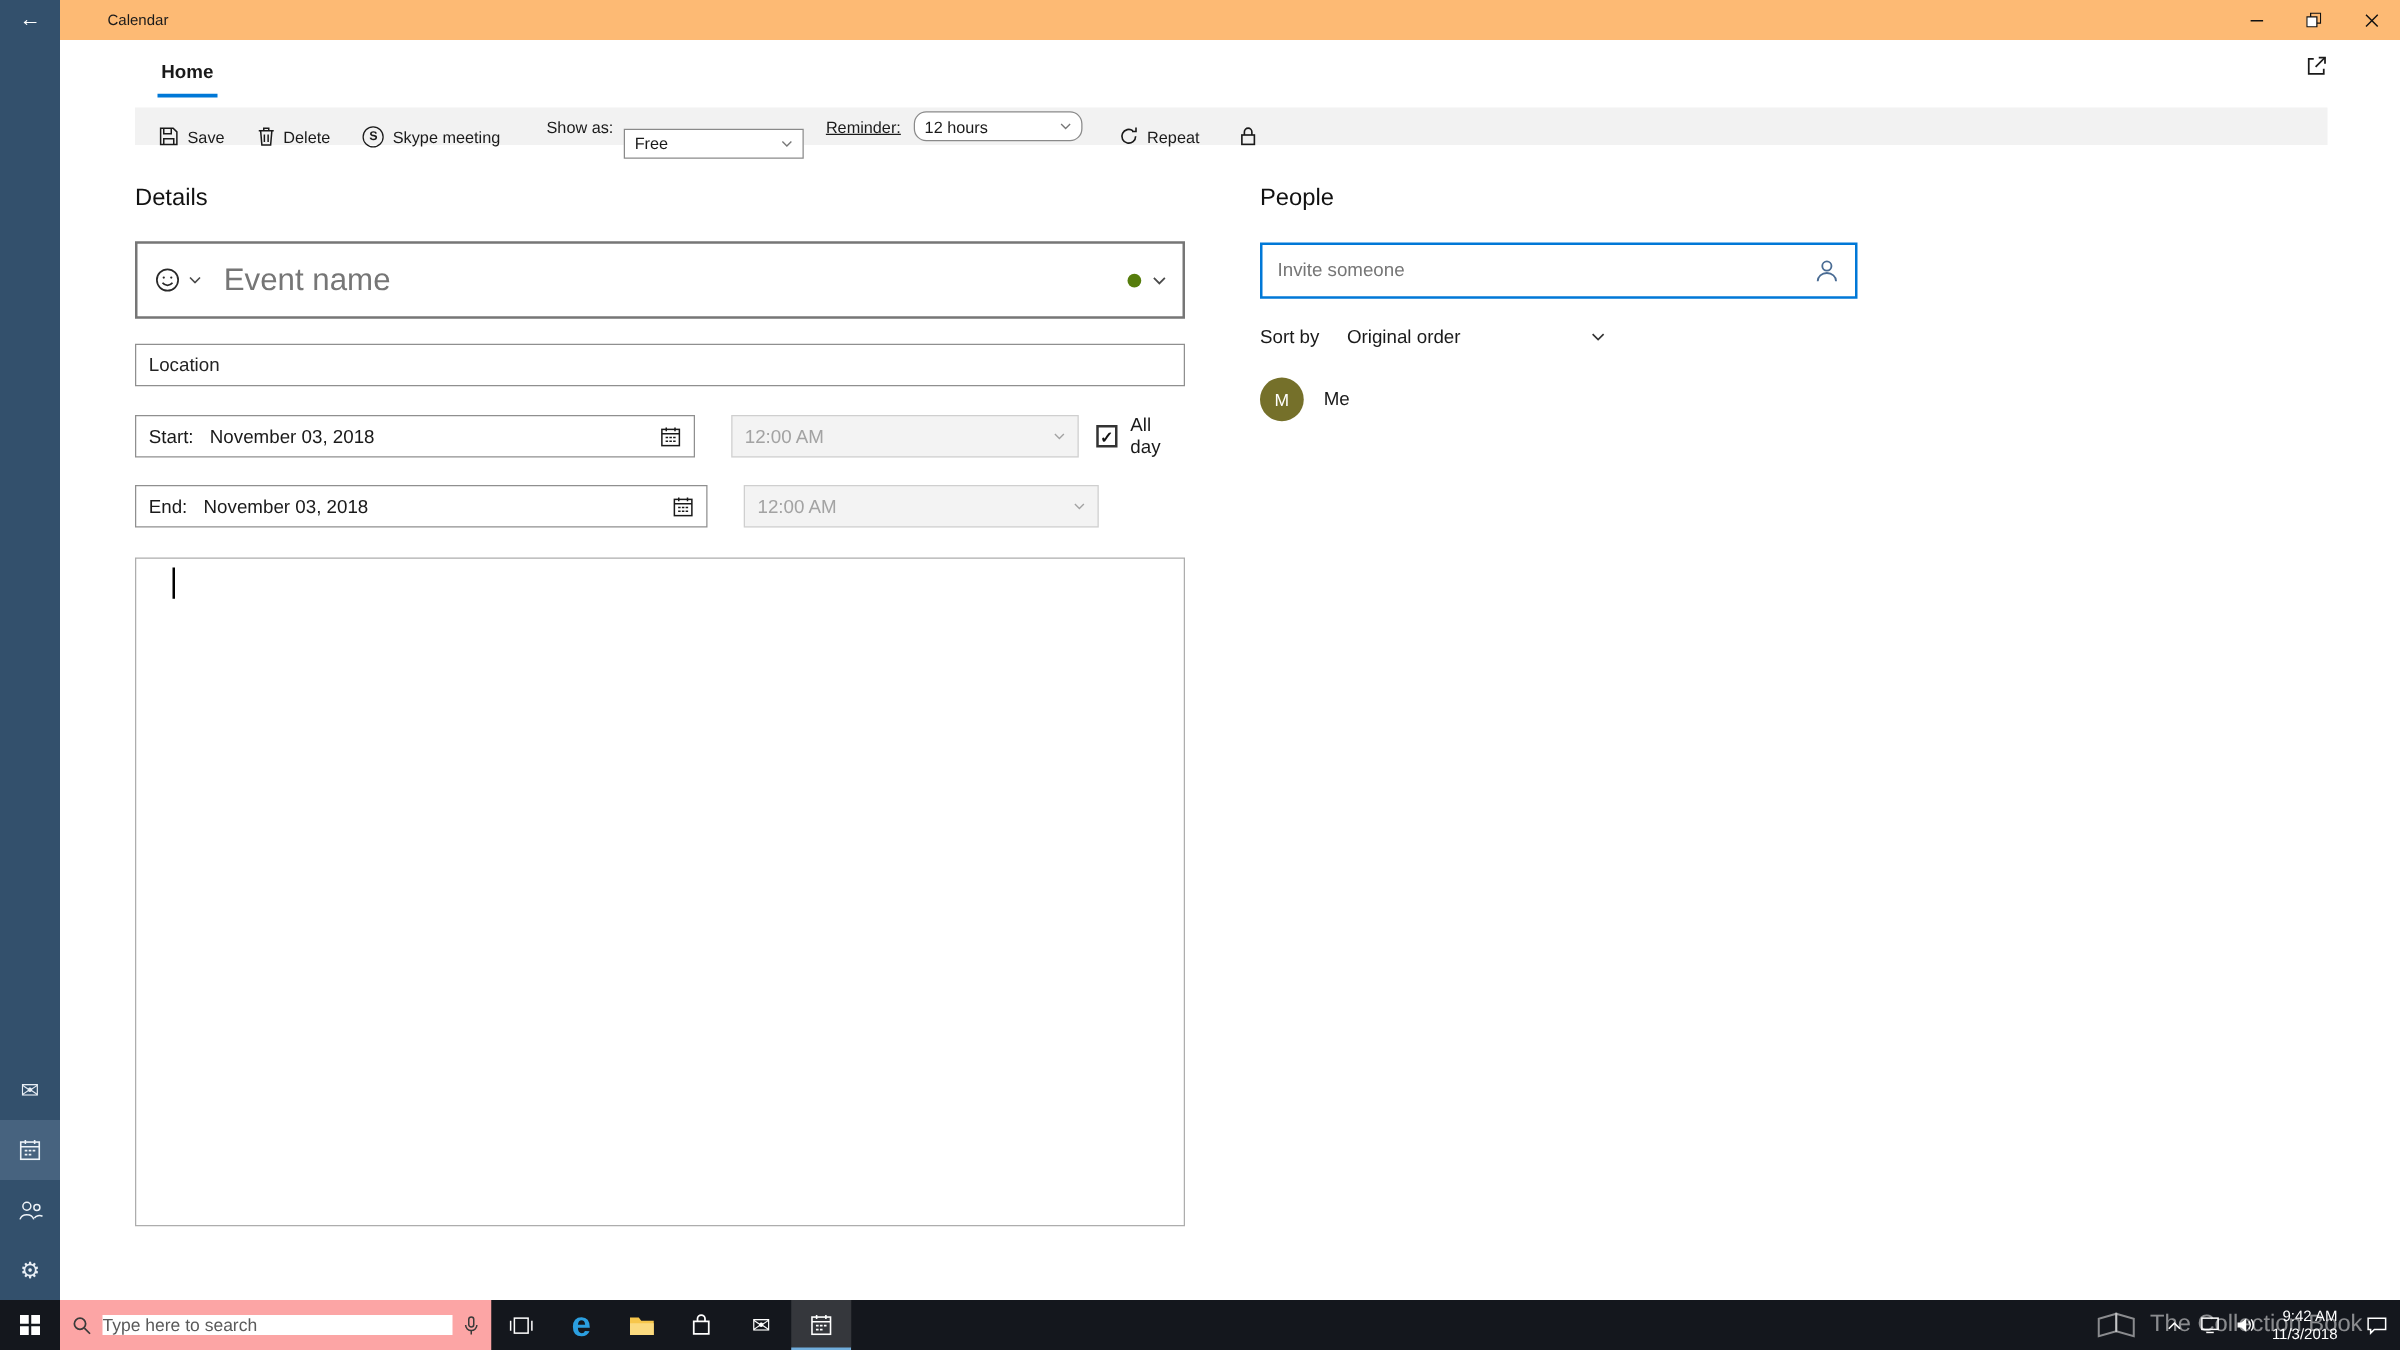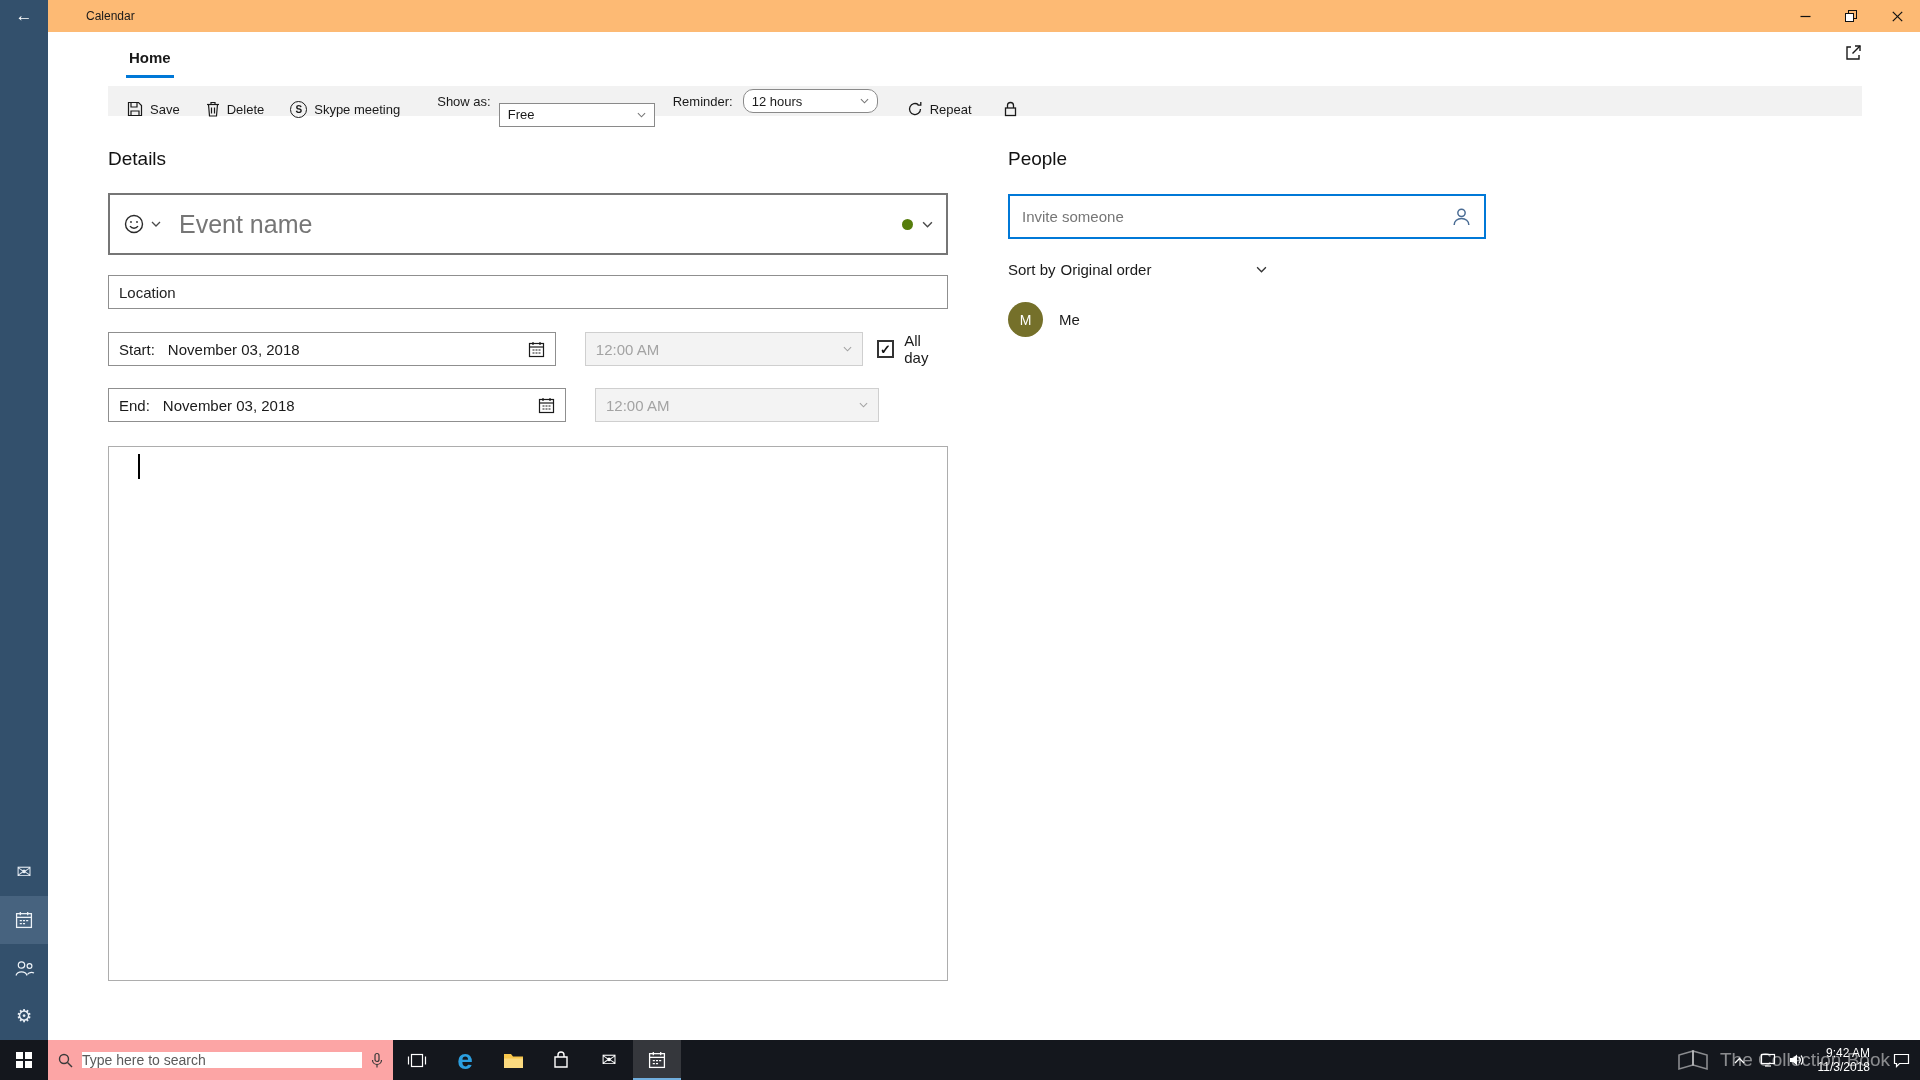--- a/index.html
+++ b/index.html
@@ -30,23 +30,23 @@
   .tab{font-size:15px;font-weight:600;color:#1a1a1a;padding:0 3px 9px;border-bottom:3px solid var(--accent);cursor:pointer;}
   .popout{position:absolute;right:58px;top:12px;background:transparent;border:none;cursor:pointer;}
 
   .toolbar{margin:8px 58px 0 60px;height:30px;background:#f2f2f2;display:flex;align-items:center;
     font-size:13px;color:#1a1a1a;padding-left:6px;}
   .tbtn{display:flex;align-items:center;gap:7px;padding:0 13px;height:100%;background:transparent;border:none;
     font-size:13px;color:#1a1a1a;cursor:pointer;margin-top:16px;}
   .tb-label{margin-left:24px;}
   .combo{margin-left:8px;height:24px;background:#fff;border:1px solid #8a8a8a;display:flex;align-items:center;
     justify-content:space-between;padding:0 8px;font-size:13px;cursor:pointer;}
-  .combo.free{width:156px;margin-top:27px;}
+  .combo.free{width:144px;margin-top:27px;}
   .combo.rem{width:135px;margin-left:10px;border-radius:10px;}
-  .tb-label2{margin-left:18px;}
+  .tb-label2{margin-left:18px;text-decoration:underline;}
   .skype-ic{width:17px;height:17px;border:1.4px solid #1a1a1a;border-radius:50%;display:flex;align-items:center;
     justify-content:center;font-size:10px;font-weight:bold;color:#1a1a1a;}
   .lockbtn{margin-left:6px;}
 
   .main{display:flex;margin:0 58px 0 60px;}
   .col-left{width:840px;flex:none;}
   .col-right{width:478px;flex:none;margin-left:60px;}
   .section-h{margin-top:32px;font-size:19px;font-weight:400;color:#121212;}
 
   .event-box{margin-top:23px;height:62px;border:2px solid #767676;display:flex;align-items:center;padding:0 13px;}
@@ -74,21 +74,21 @@
     justify-content:center;font-size:13px;font-weight:bold;color:#111;cursor:pointer;}
 
   .desc{margin-top:24px;height:535px;border:1px solid #adadad;position:relative;cursor:text;}
   .caret{position:absolute;left:29px;top:7px;width:1.5px;height:25px;background:#000;animation:blink 1.06s steps(1) infinite;}
   @keyframes blink{50%{opacity:0;}}
 
   .invite{margin-top:24px;height:45px;border:2px solid var(--accent);display:flex;align-items:center;padding:0 12px;}
   .invite input{flex:1;border:none;outline:none;font-size:15px;color:#1a1a1a;min-width:0;}
   .invite input::placeholder{color:#767676;}
   .sortrow{margin-top:22px;display:flex;align-items:center;font-size:15px;color:#1a1a1a;}
-  .sortdd{margin-left:5px;width:206px;display:flex;align-items:center;justify-content:space-between;
+  .sortdd{margin-left:22px;width:206px;display:flex;align-items:center;justify-content:space-between;
     background:none;border:none;font-size:15px;color:#1a1a1a;cursor:pointer;}
   .me-row{margin-top:24px;display:flex;align-items:center;gap:16px;cursor:pointer;}
   .avatar{width:35px;height:35px;border-radius:50%;background:var(--avatar-bg);color:#fff;display:flex;
     align-items:center;justify-content:center;font-size:14px;}
   .me-name{font-size:15px;color:#1a1a1a;}
 
   
   .taskbar{position:absolute;left:0;bottom:0;width:100%;height:40px;background:var(--taskbar-bg);display:flex;align-items:stretch;}
   .tb-start{width:48px;display:flex;align-items:center;justify-content:center;background:transparent;border:none;cursor:pointer;}
   .win-logo{display:grid;grid-template-columns:7px 7px;grid-template-rows:7px 7px;gap:2px;}

